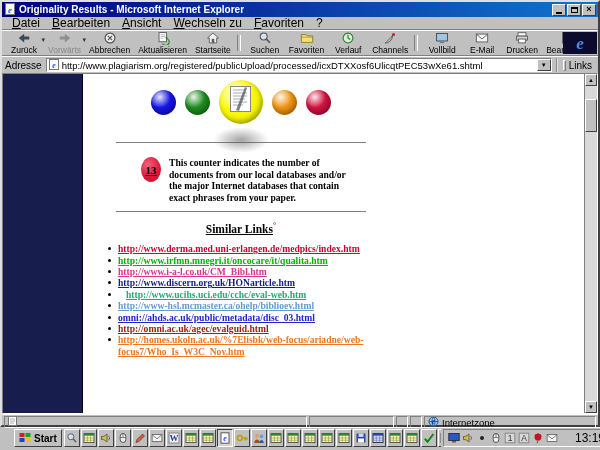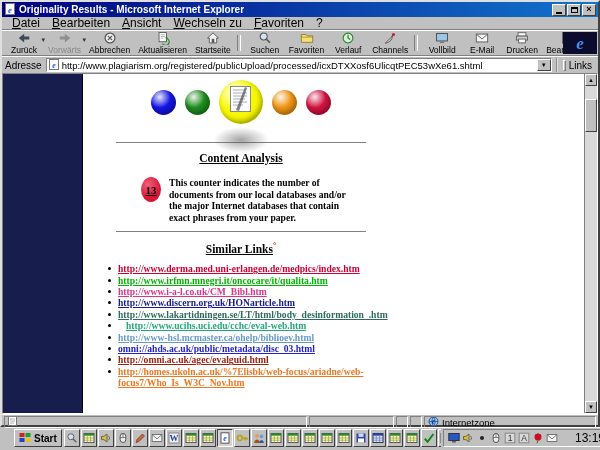--- a/index.html
+++ b/index.html
@@ -313,21 +313,20 @@
               </span>
 
               <span class="circle" style="--c: #d21240;">
                 
               </span>
             </div>
 
 
           <div class="rule"></div>
 
-          <div class="ca-heading">Content Analysis</div>
 
           <div class="analysis-row">
             <span class="counter-oval">13</span>
             <span class="analysis-text">This counter indicates the number of documents from our local databases and/or the major Internet databases that contain exact phrases from your paper.</span>
           </div>
 
           <div class="rule rule2"></div>
 
           <div class="sl-heading"><span>Similar Links</span><span class="sl-marker">°</span></div>
 
@@ -342,23 +341,20 @@
               </div>
 
               <div class="link-row">
                 <a href="#" class="similar-link" style="color: rgb(221, 51, 136);">http://www.i-a-l.co.uk/CM_Bibl.htm</a>
               </div>
 
               <div class="link-row">
                 <a href="#" class="similar-link" style="color: rgb(21, 27, 141);">http://www.discern.org.uk/HONarticle.htm</a>
               </div>
 
-              <div class="link-row">
-                <a href="#" class="similar-link" style="color: rgb(46, 107, 94);">http://www.lakartidningen.se/LT/html/body_desinformation_.htm</a>
-              </div>
 
               <div class="link-row">
                 <a href="#" class="similar-link" style="color: rgb(34, 170, 119); padding-left: 8px;">http://www.ucihs.uci.edu/cchc/eval-web.htm</a>
               </div>
 
               <div class="link-row">
                 <a href="#" class="similar-link" style="color: rgb(102, 153, 204);">http://www-hsl.mcmaster.ca/ohelp/biblioev.html</a>
               </div>
 
               <div class="link-row">

